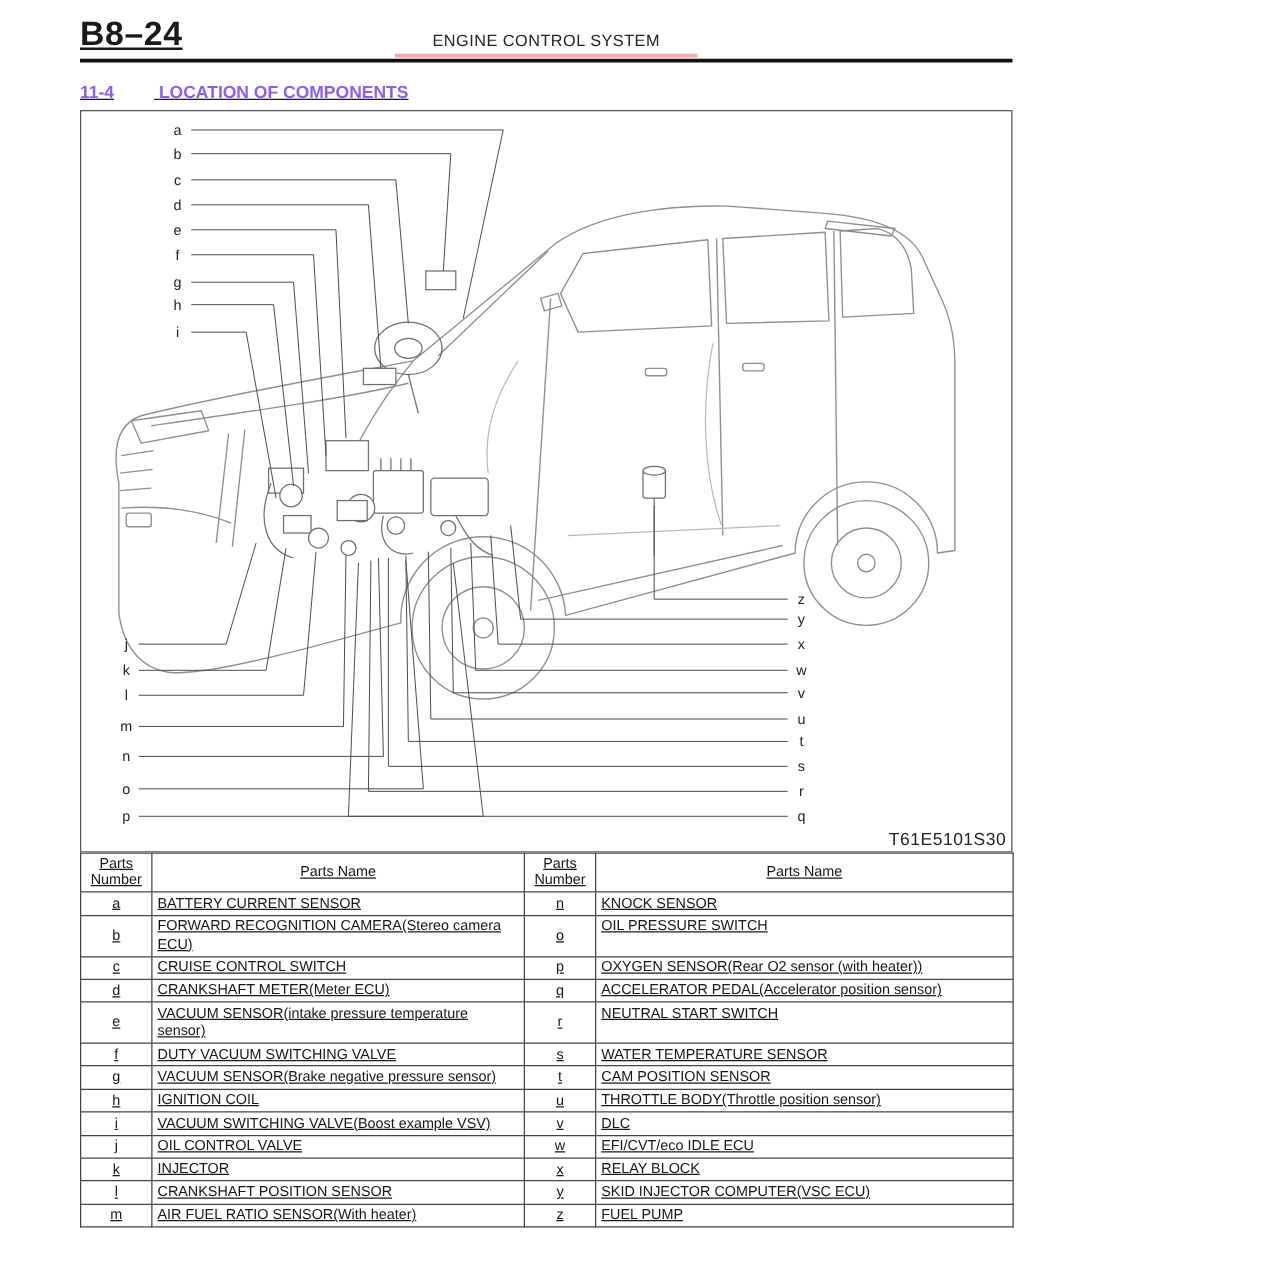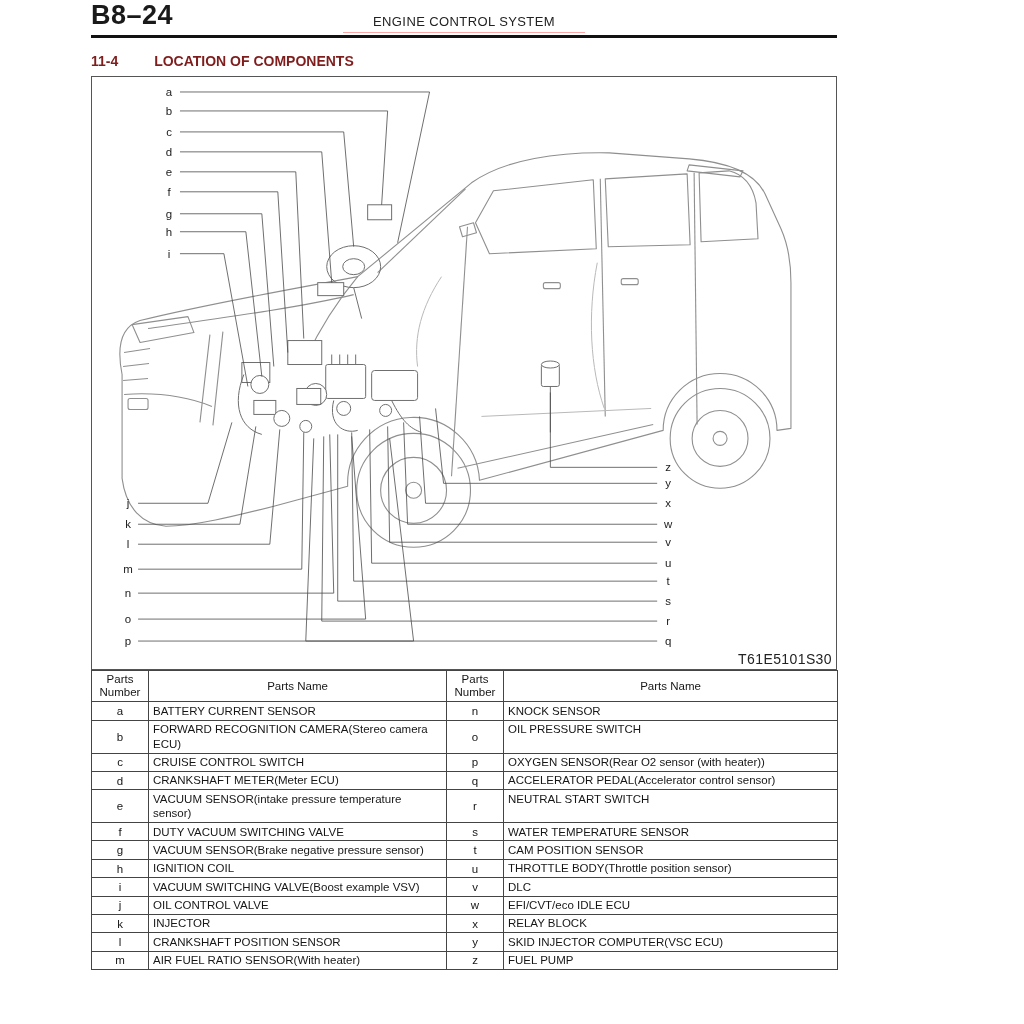--- a/index.html
+++ b/index.html
@@ -4,31 +4,31 @@
 <style>
   * { box-sizing: border-box; }
   html, body { margin: 0; padding: 0; }
   body {
     width: 1024px; height: 1024px;
     background: #ffffff;
     font-family: "Liberation Sans", sans-serif;
     color: #1a1a1a;
     overflow: hidden;
   }
-  .content { width: 746px; margin-left: 91px; padding-top: 0; }
+  .content { width: 746px; margin-left: 64px; padding-top: 12px; text-decoration: underline; }
 
   
   .hdr-row { position: relative; height: 32px; }
   .page-num { font-size: 27px; font-weight: bold; letter-spacing: .5px; line-height: 30px; }
   .hdr-titlewrap { position: absolute; left: 0; right: 0; top: 12px; text-align: center; }
-  .hdr-title { font-size: 13px; letter-spacing: .4px; border-bottom: 1px solid #fca5a5; padding: 0 30px 3px 30px; color: #222; }
+  .hdr-title { font-size: 13px; letter-spacing: .4px; border-bottom: 3px solid #fca5a5; padding: 0 30px 3px 30px; color: #222; }
   .hdr-rule { border: 0; border-top: 3px solid #111; margin: 3px 0 0 0; }
 
   
-  .section-title { margin: 15px 0 7px 0; font-size: 14px; font-weight: bold; color: #7f1d1d; }
+  .section-title { margin: 15px 0 7px 0; font-size: 14px; font-weight: bold; color: #8b5cf6; }
   .section-title .sec-num { margin-right: 32px; }
 
   
   figure.diagram { margin: 0; position: relative; border: 1px solid #555; width: 746px; height: 594px; background: #fff; }
   .fig-code { position: absolute; right: 4px; bottom: 2px; font-size: 14px; letter-spacing: .4px; color: #222; }
   .fig-caption { font-size: 11.5px; margin: 5px 0 6px 1px; color: #111; }
 
   svg text.callout { font-family: "Liberation Sans", sans-serif; font-size: 11.5px; fill: #222; }
 
   
@@ -242,21 +242,21 @@
         <tr>
           <td class="num">c</td>
           <td class="name">CRUISE CONTROL SWITCH</td>
           <td class="num">p</td>
           <td class="name">OXYGEN SENSOR(Rear O2 sensor (with heater))</td>
         </tr>
         <tr>
           <td class="num">d</td>
           <td class="name">CRANKSHAFT METER(Meter ECU)</td>
           <td class="num">q</td>
-          <td class="name">ACCELERATOR PEDAL(Accelerator control sensor)</td>
+          <td class="name">ACCELERATOR PEDAL(Accelerator position sensor)</td>
         </tr>
         <tr>
           <td class="num">e</td>
           <td class="name">VACUUM SENSOR(intake pressure temperature sensor)</td>
           <td class="num">r</td>
           <td class="name">NEUTRAL START SWITCH</td>
         </tr>
         <tr>
           <td class="num">f</td>
           <td class="name">DUTY VACUUM SWITCHING VALVE</td>

